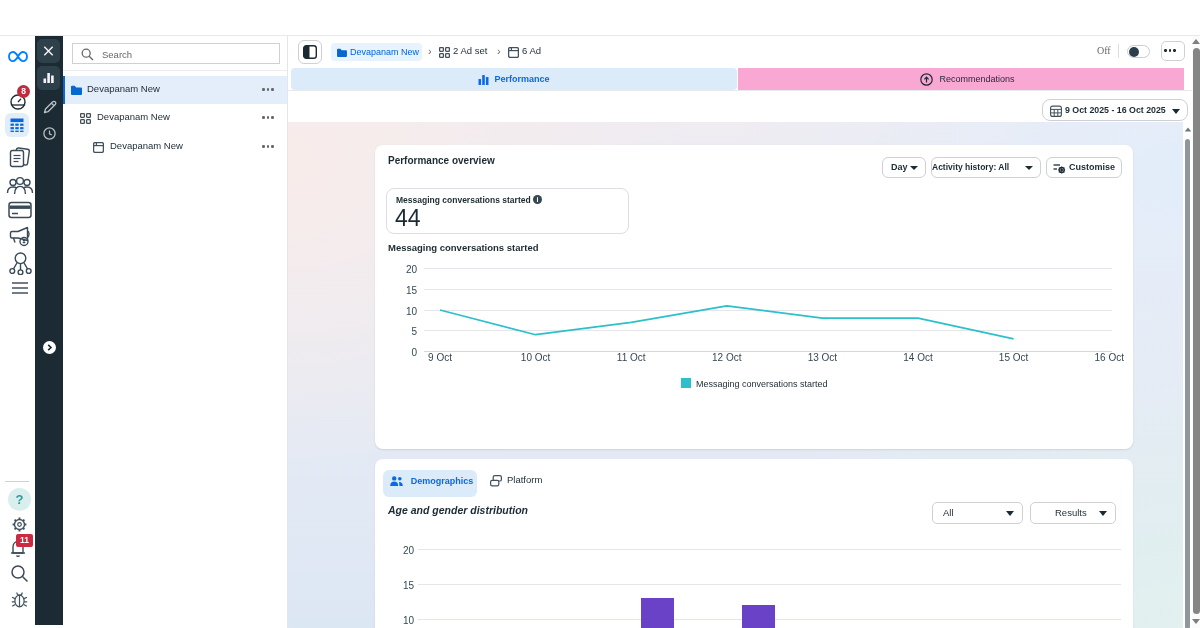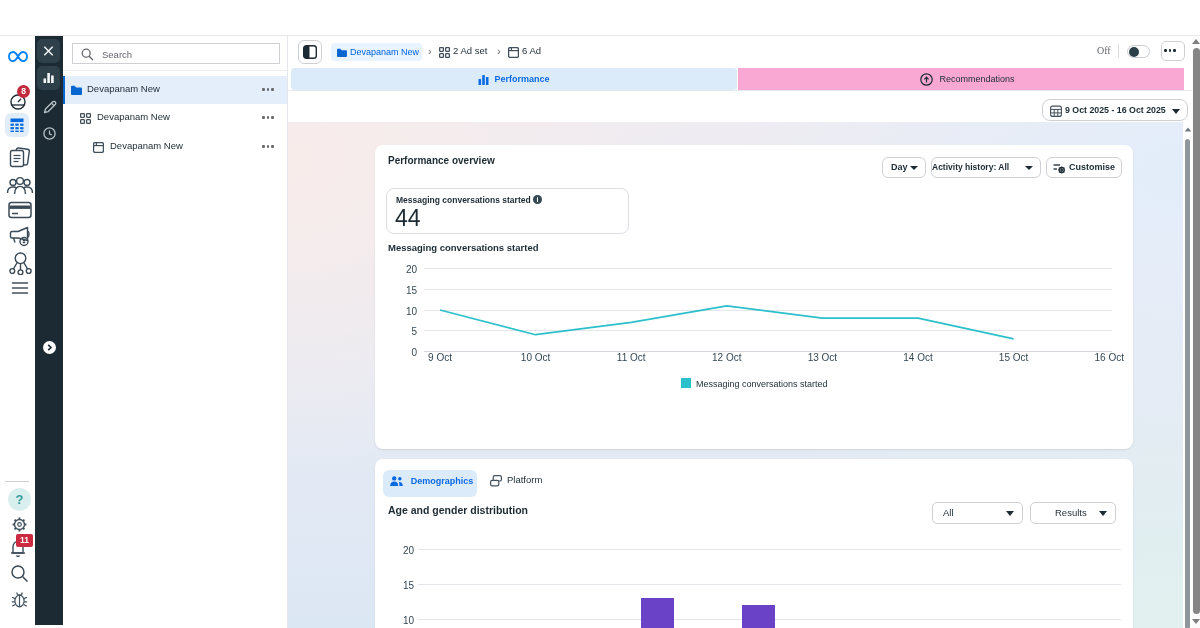--- a/index.html
+++ b/index.html
@@ -373,21 +373,21 @@
               <path d="M9 5.9 C11.2 5.7 12.8 6.9 12.8 10 L9.4 10 C9.4 8.2 9.2 6.8 9 5.9 Z"></path>
             </g>
           </svg>
         </div>
         <div class="abs" style="left:132px; top:15px; font-size:9.5px; color:#1c2b33;">
           <svg class="abs" style="left:-17px; top:1px;" width="12" height="12" viewBox="0 0 12 12">
             <rect x="3.2" y="0.6" width="8.2" height="5.4" rx="1.6" fill="none" stroke="#42505c" stroke-width="1.2"></rect>
             <rect x="0.6" y="5.4" width="8.2" height="5.4" rx="1.6" fill="#fff" stroke="#42505c" stroke-width="1.2"></rect>
           </svg>
           Platform</div>
-        <div class="abs" style="left:13px; top:45px; font-size:10.5px; font-weight:bold;">Age and gender distribution</div>
+        <div class="abs" style="left:13px; top:45px; font-size:10.5px; font-weight:bold;font-style:italic;">Age and gender distribution</div>
         <div class="btn" style="left:557px; top:43px; width:91px; height:22px; font-weight:normal; font-size:9.5px; line-height:20px; padding-left:10px; border-radius:5px;">All
           <div class="abs" style="right:8px; top:8px; width:0; height:0; border-left:4.5px solid transparent; border-right:4.5px solid transparent; border-top:5px solid #1c2b33;"></div>
         </div>
         <div class="btn" style="left:655px; top:43px; width:86px; height:22px; font-weight:normal; font-size:9.5px; line-height:20px; padding-left:24px; border-radius:5px;">Results
           <div class="abs" style="right:8px; top:8px; width:0; height:0; border-left:4.5px solid transparent; border-right:4.5px solid transparent; border-top:5px solid #1c2b33;"></div>
         </div>
         <svg class="abs" style="left:0; top:80px;" width="758" height="120" viewBox="0 0 758 120">
           <g stroke="#e4e6eb" stroke-width="1">
             <line x1="43" y1="10.5" x2="746" y2="10.5"></line>
             <line x1="43" y1="45.5" x2="746" y2="45.5"></line>

